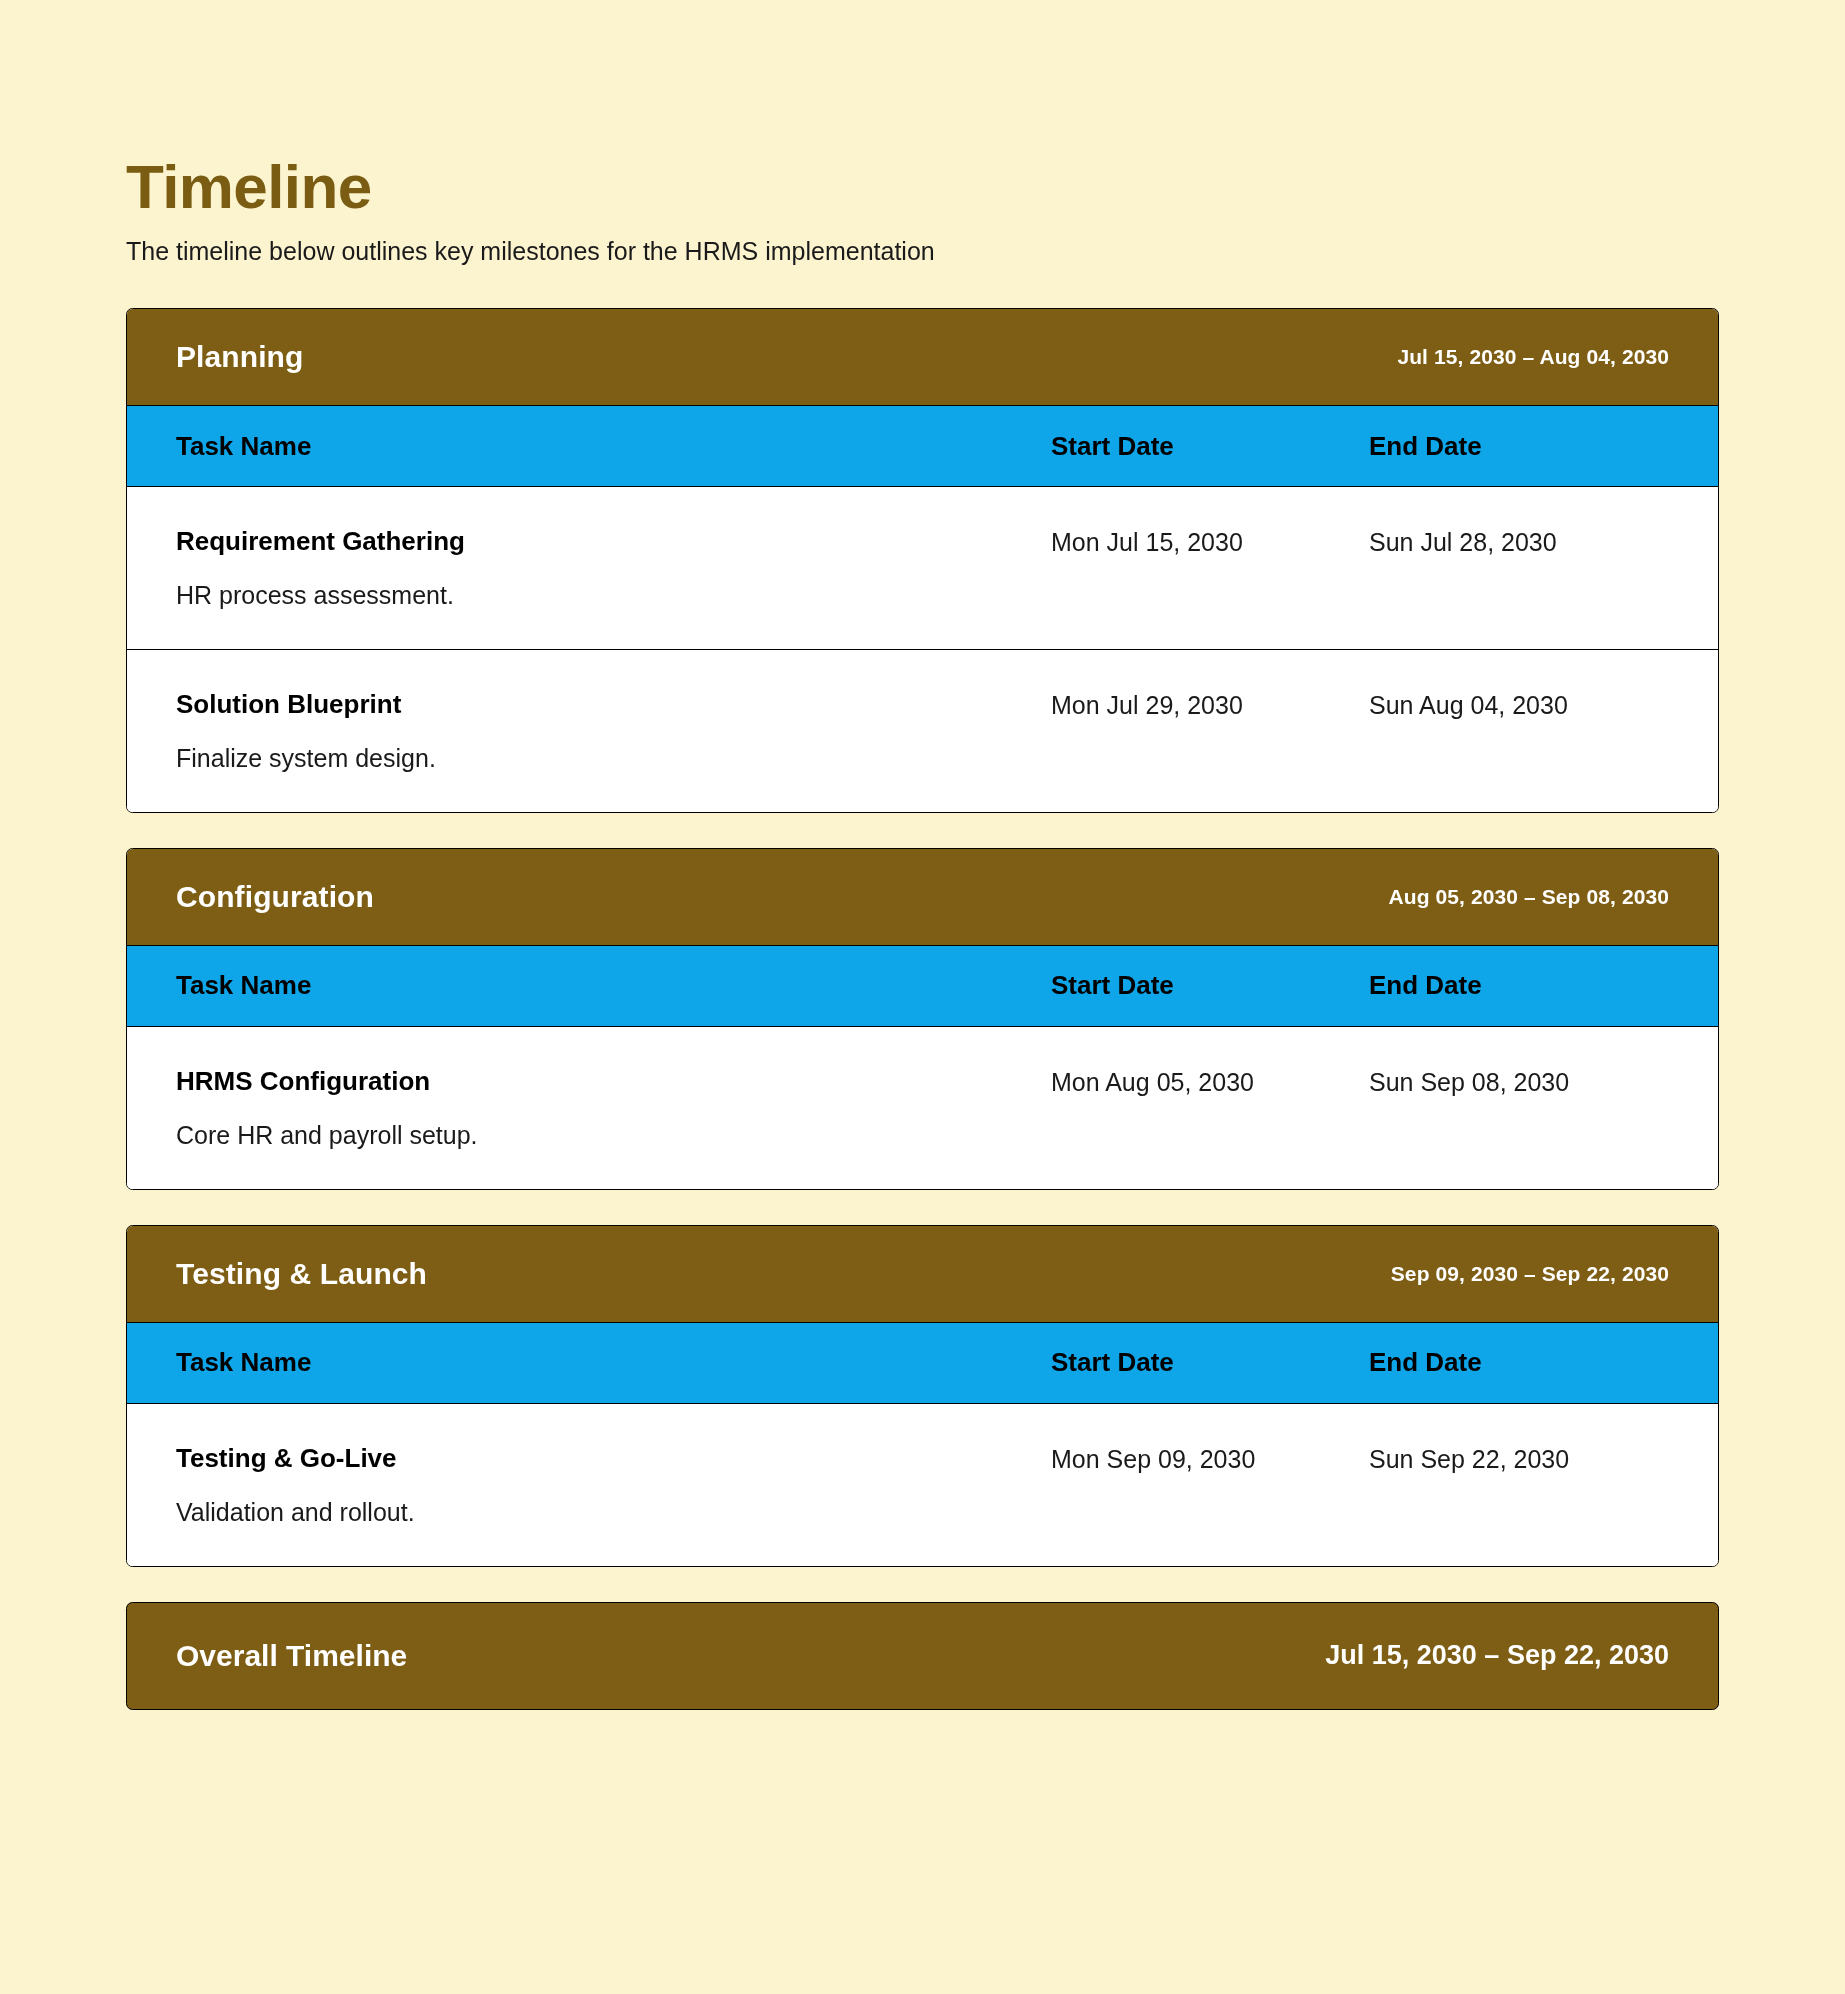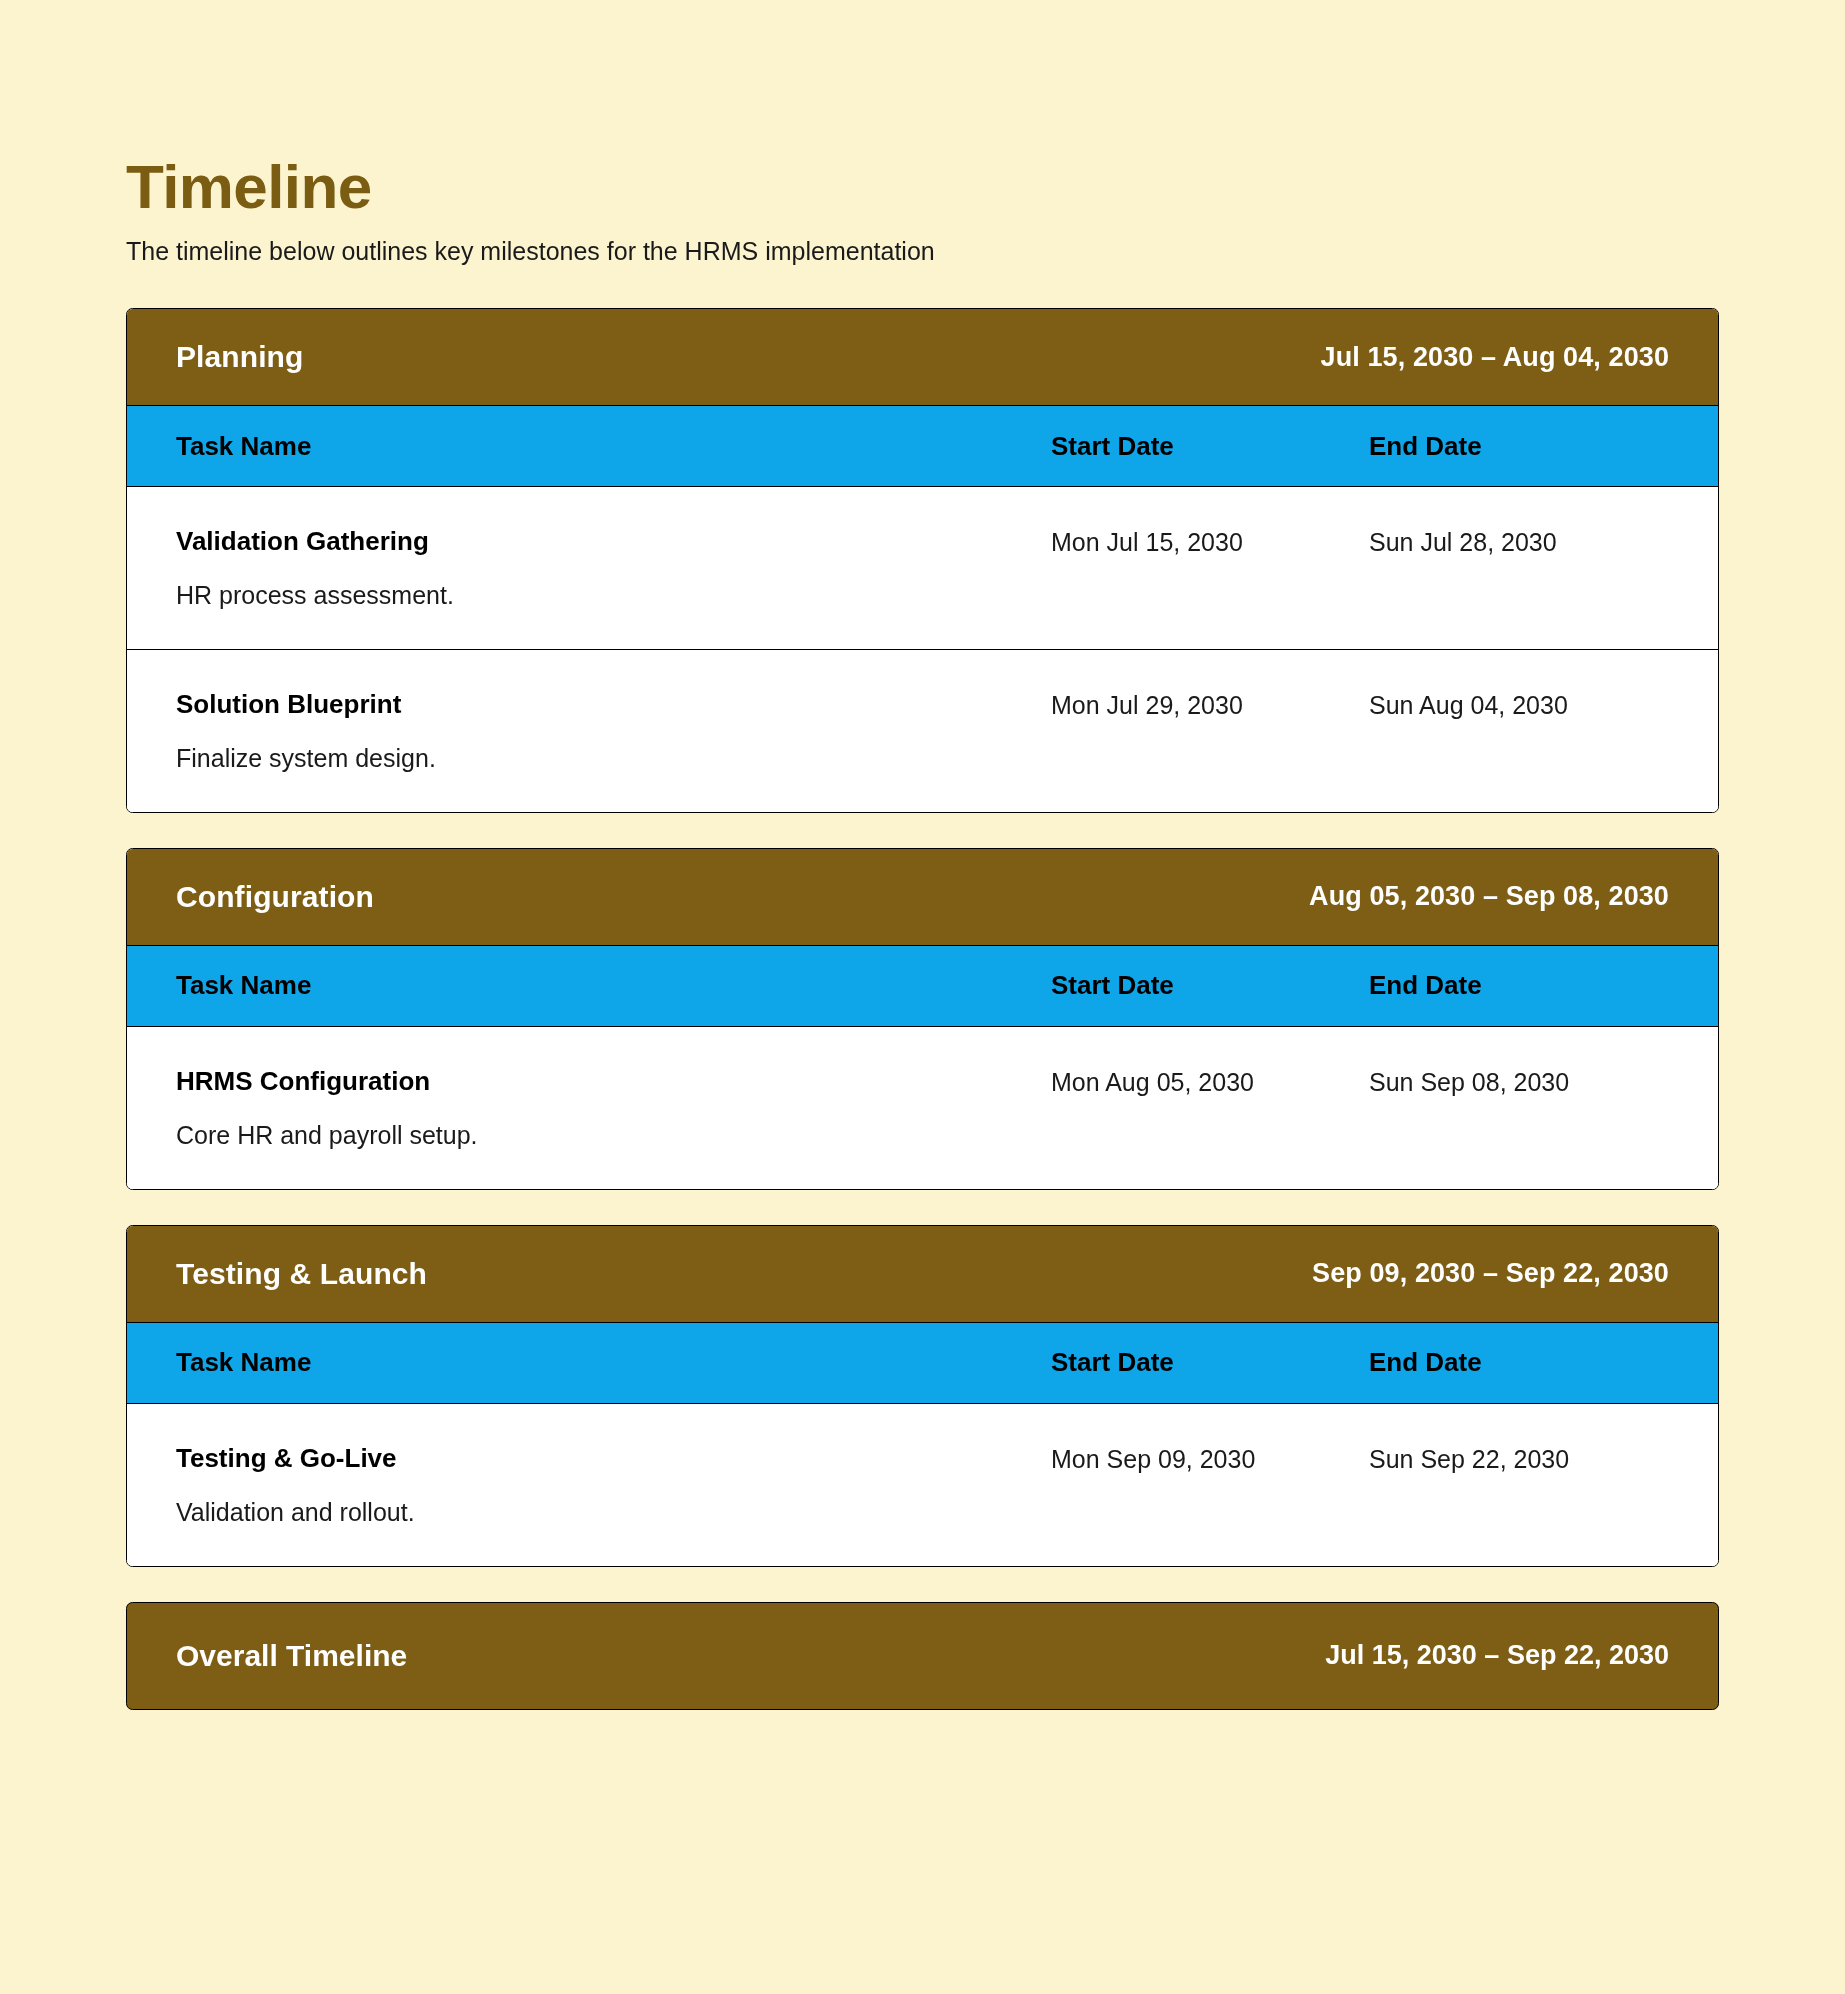--- a/index.html
+++ b/index.html
@@ -62,21 +62,21 @@
     height: 96px;
     box-sizing: border-box;
   }
   .section-title {
     font-size: 30px;
     font-weight: 700;
     color: #FFFFFF;
     letter-spacing: 0.1px;
   }
   .section-range {
-    font-size: 27px;
+    font-size: 21px;
     font-weight: 700;
     color: #FFFFFF;
     letter-spacing: 0.1px;
   }
 
   .col-head {
     background: #0ea5e9;
     display: flex;
     align-items: center;
     height: 82px;
@@ -167,21 +167,21 @@
       <span class="section-title">Planning</span>
       <span class="section-range">Jul 15, 2030 – Aug 04, 2030</span>
     </div>
     <div class="col-head">
       <span class="col-label c-task">Task Name</span>
       <span class="col-label c-start">Start Date</span>
       <span class="col-label c-end">End Date</span>
     </div>
     <div class="task-row">
       <div class="c-task">
-        <div class="task-name">Validation Gathering</div>
+        <div class="task-name">Requirement Gathering</div>
         <div class="task-desc">HR process assessment.</div>
       </div>
       <div class="date-cell c-start">Mon Jul 15, 2030</div>
       <div class="date-cell c-end">Sun Jul 28, 2030</div>
     </div>
     <div class="task-row">
       <div class="c-task">
         <div class="task-name">Solution Blueprint</div>
         <div class="task-desc">Finalize system design.</div>
       </div>

